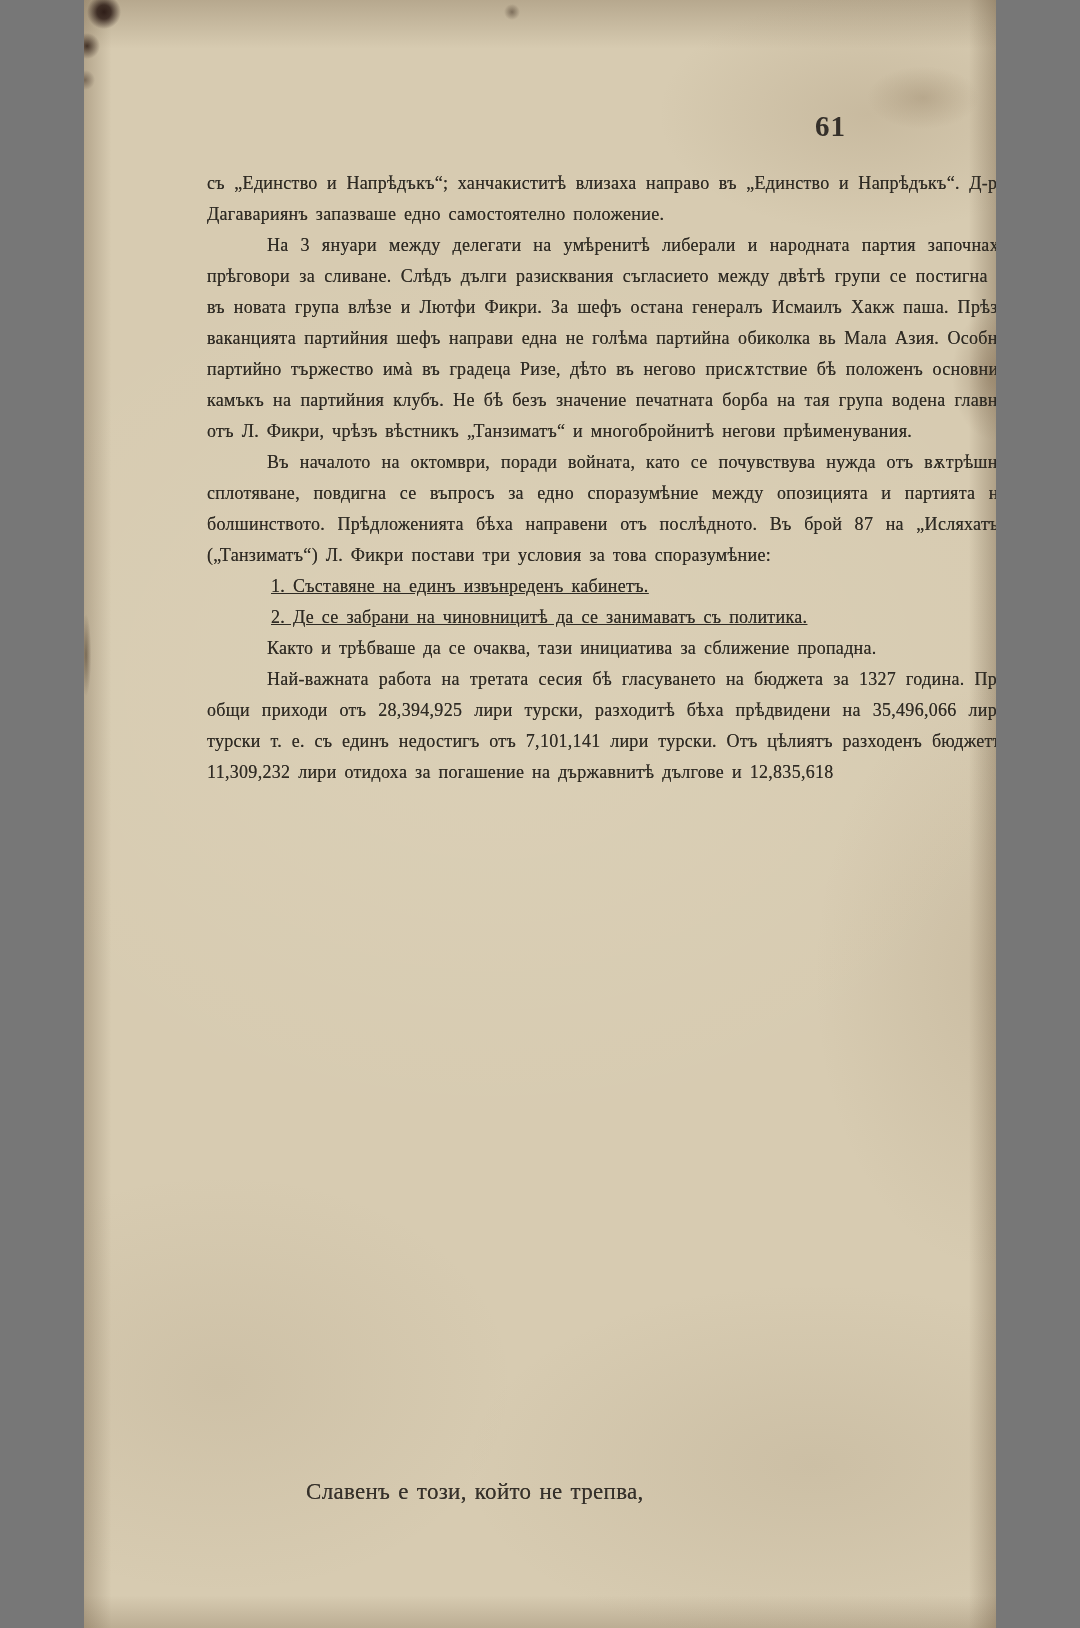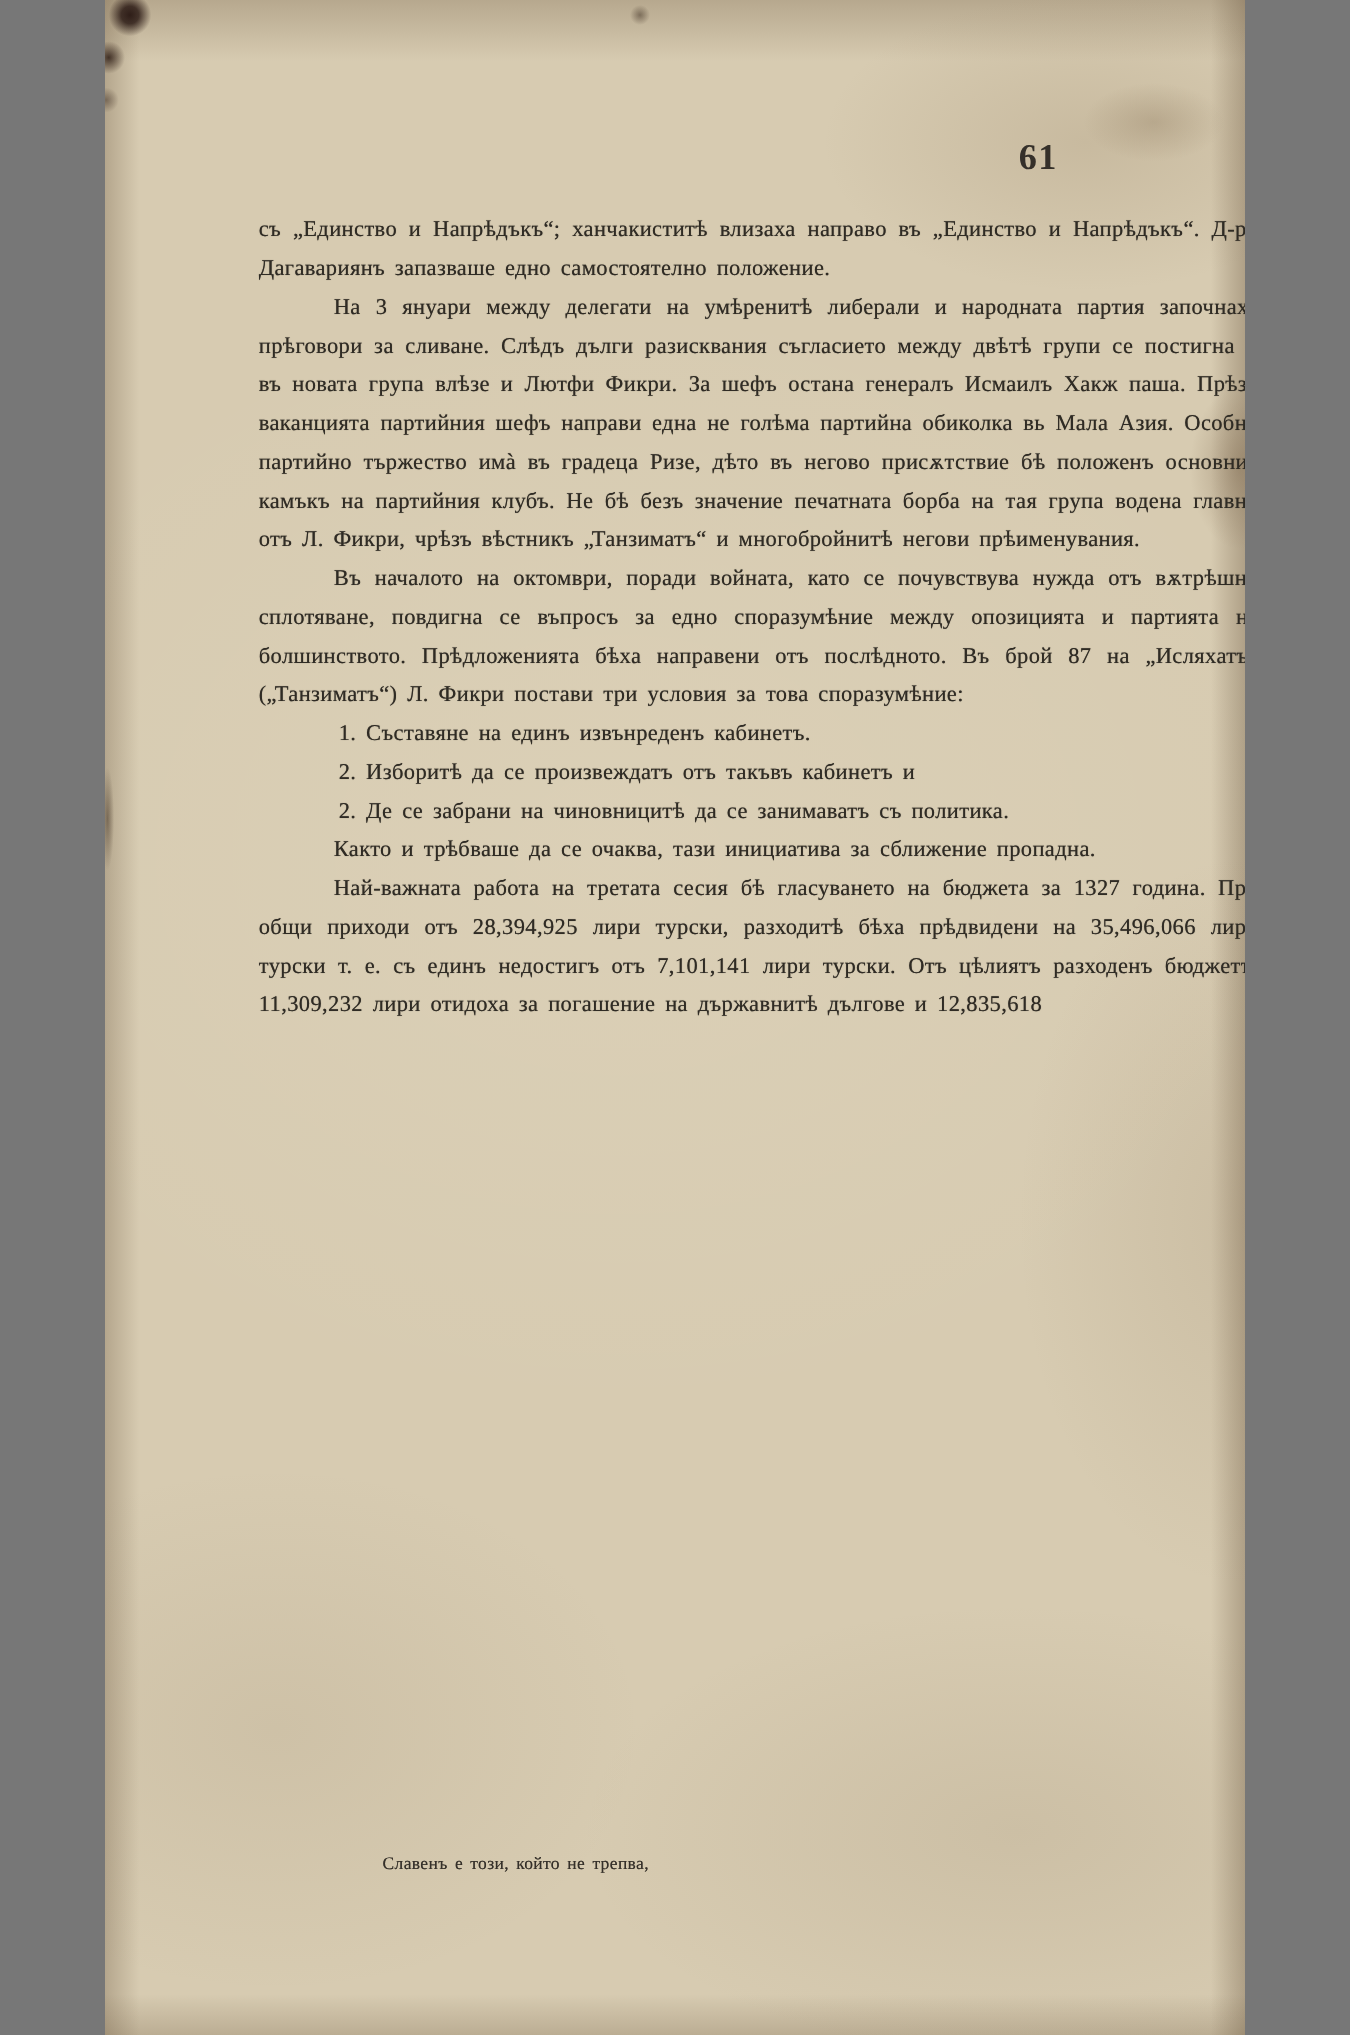--- a/index.html
+++ b/index.html
@@ -39,44 +39,43 @@
     color:#35302a;
   }
   .text-block {
     position:absolute; left:123px; top:168px; width:800px;
     font-size:18px; line-height:31px;
     text-align:justify; word-spacing:3px; letter-spacing:0.3px;
     text-shadow:0 0 0.6px rgba(47,43,36,0.75);
   }
   .text-block p { margin:0; text-indent:60px; }
   .text-block p.no-indent { text-indent:0; }
-  .text-block p.list-item { text-indent:64px; }
+  .text-block p.list-item { text-indent:64px;text-decoration:underline; }
   .footnote {
     position:absolute; left:222px; top:1474px;
-    font-size:14px; line-height:36px;
+    font-size:23px; line-height:36px;
     letter-spacing:0.3px; word-spacing:2px;
     color:#35302a;
     text-shadow:0 0 0.5px rgba(47,43,36,0.7);
   }
   .attribution { letter-spacing:4px; margin-left:8px; }
 </style>
 </head>
 <body>
 
 <div class="page">
   <div class="texture"></div>
 
   <div class="page-number">61</div>
 
   <div class="text-block">
     <p class="no-indent">съ „Единство и Напрѣдъкъ“; ханчакиститѣ влизаха направо въ „Единство и Напрѣдъкъ“. Д-ръ Дагавариянъ запазваше едно самостоятелно положение.</p>
     <p>На 3 януари между делегати на умѣренитѣ либерали и народната партия започнаха прѣговори за сливане. Слѣдъ дълги разисквания съгласието между двѣтѣ групи се постигна и въ новата група влѣзе и Лютфи Фикри. За шефъ остана генералъ Исмаилъ Хакж паша. Прѣзъ ваканцията партийния шефъ направи една не голѣма партийна обиколка вь Мала Азия. Особно партийно тържество имà въ градеца Ризе, дѣто въ негово присѫтствие бѣ положенъ основния камъкъ на партийния клубъ. Не бѣ безъ значение печатната борба на тая група водена главно отъ Л. Фикри, чрѣзъ вѣстникъ „Танзиматъ“ и многобройнитѣ негови прѣименувания.</p>
     <p>Въ началото на октомври, поради войната, като се почувствува нужда отъ вѫтрѣшно сплотяване, повдигна се въпросъ за едно споразумѣние между опозицията и партията на болшинството. Прѣдложенията бѣха направени отъ послѣдното. Въ брой 87 на „Исляхатъ“ („Танзиматъ“) Л. Фикри постави три условия за това споразумѣние:</p>
     <p class="list-item">1. Съставяне на единъ извънреденъ кабинетъ.</p>
-    <p class="list-item">2. Изборитѣ да се произвеждатъ отъ такъвъ кабинетъ и</p>
     <p class="list-item">2. Де се забрани на чиновницитѣ да се занимаватъ съ политика.</p>
     <p>Както и трѣбваше да се  очаква, тази инициатива за сближение пропадна.</p>
     <p>Най-важната работа на третата сесия бѣ гласуването на бюджета за 1327 година. При общи приходи отъ 28,394,925 лири турски, разходитѣ бѣха прѣдвидени на 35,496,066 лири турски т. е. съ единъ недостигъ отъ 7,101,141 лири турски. Отъ цѣлиятъ разходенъ бюджетъ, 11,309,232 лири отидоха за погашение на държавнитѣ дългове и 12,835,618</p>
   </div>
 
   <div class="footnote">
     <div>Славенъ е този, който не трепва,</div>
   </div>
 </div>
 

